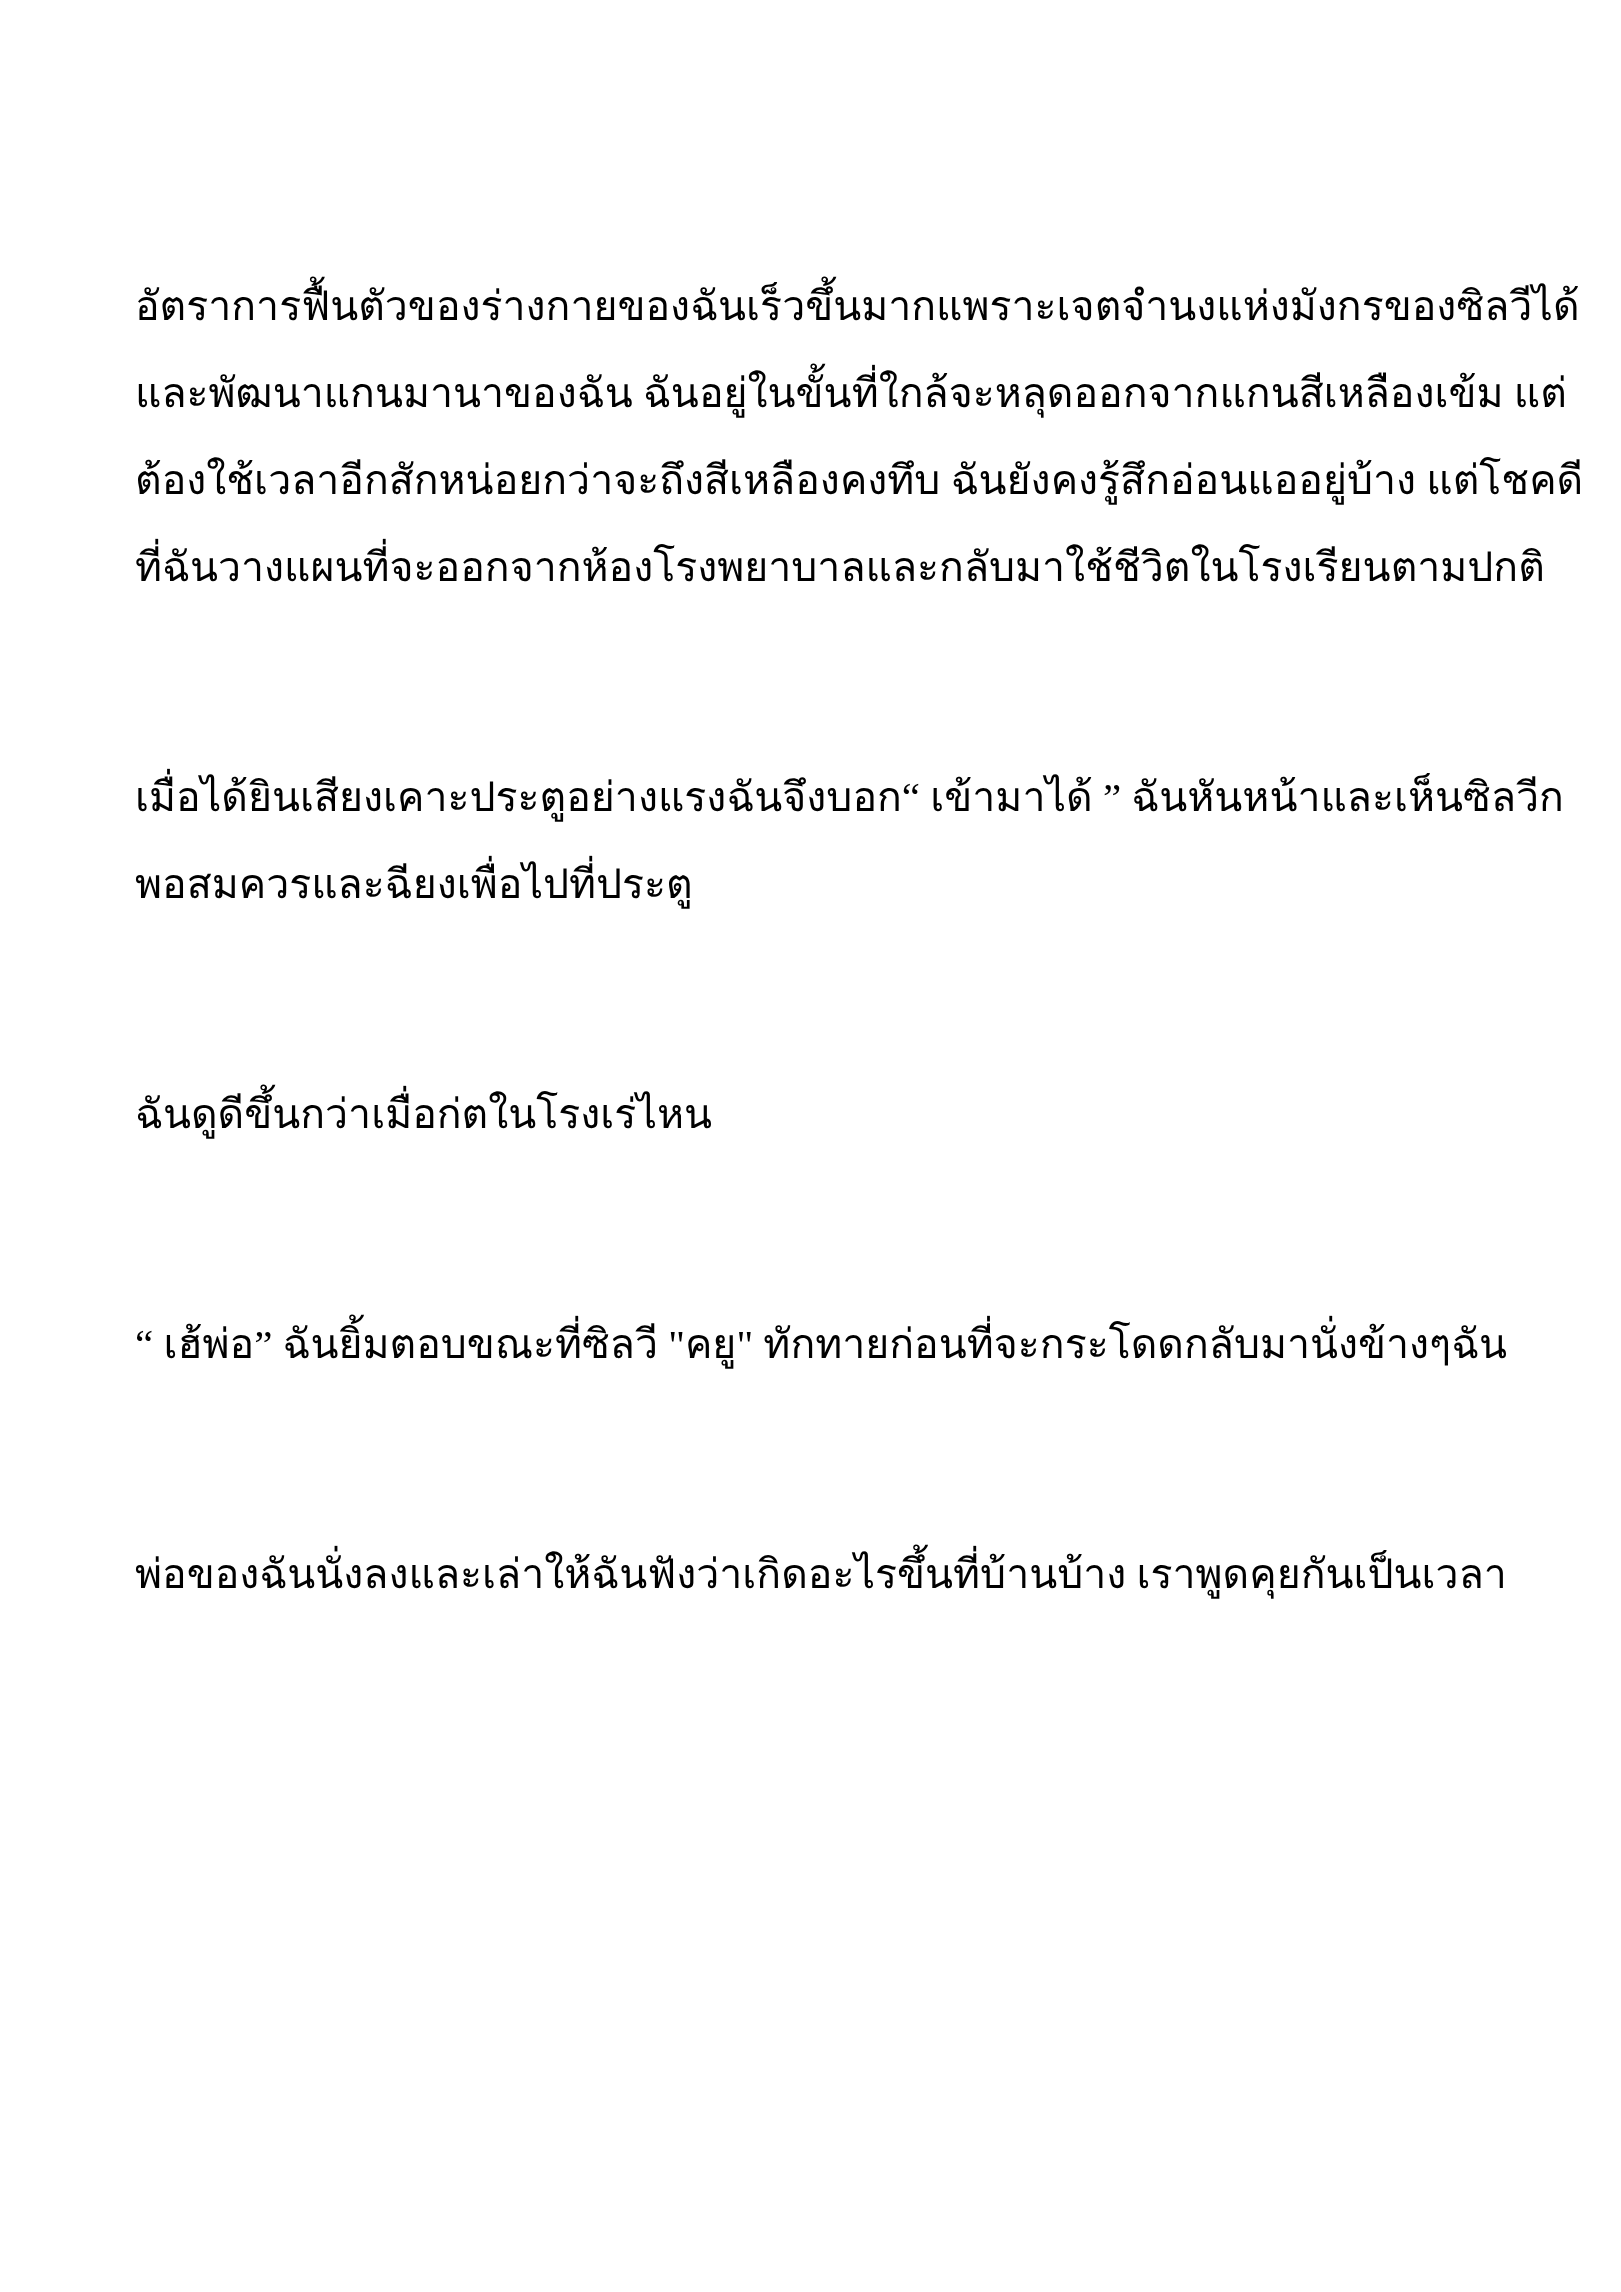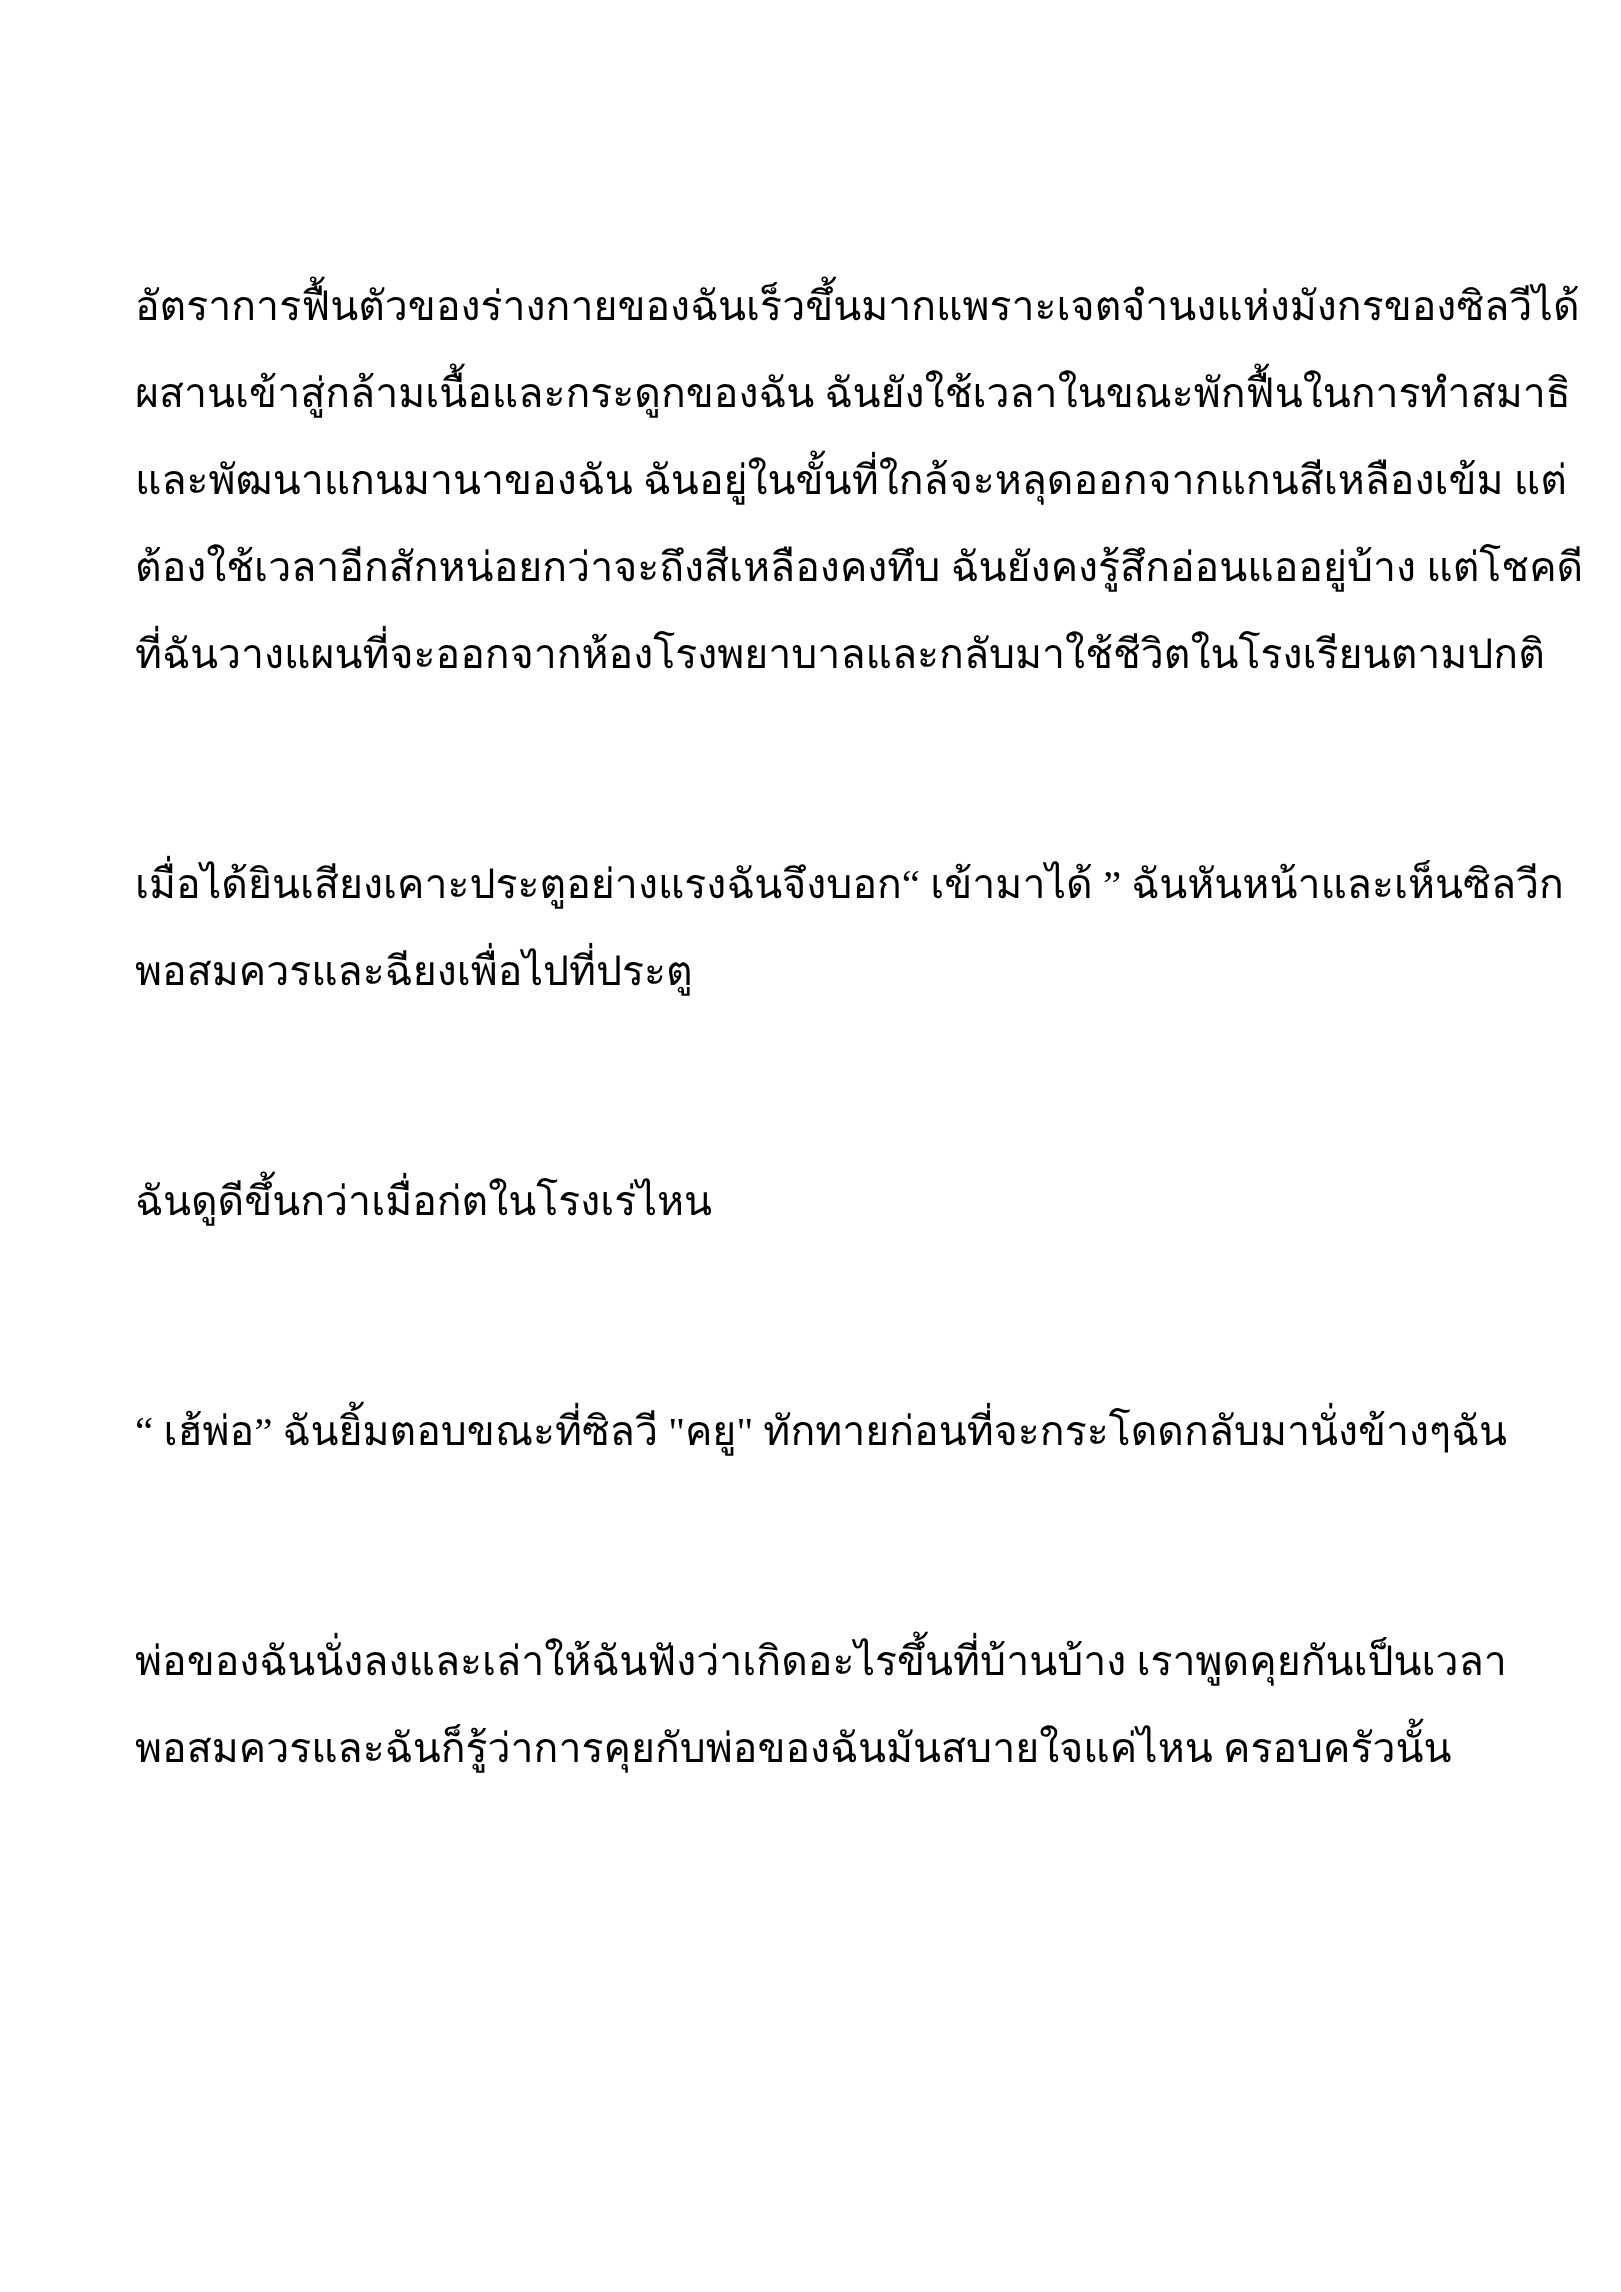--- a/index.html
+++ b/index.html
@@ -37,39 +37,37 @@
   }
 </style>
 </head>
 <body>
 
 <div class="page">
   <div class="content">
 
     <div class="para">
       <div class="line">อัตราการฟื้นตัวของร่างกายของฉันเร็วขึ้นมากแพราะเจตจำนงแห่งมังกรของซิลวีได้</div>
-      <div class="line">ผสานเข้าสู่กล้ามเนื้อและกระดูกของฉัน ฉันยังใช้เวลาในขณะพักฟื้นในการทำสมาธิ</div>
       <div class="line">และพัฒนาแกนมานาของฉัน ฉันอยู่ในขั้นที่ใกล้จะหลุดออกจากแกนสีเหลืองเข้ม แต่</div>
       <div class="line">ต้องใช้เวลาอีกสักหน่อยกว่าจะถึงสีเหลืองคงทึบ ฉันยังคงรู้สึกอ่อนแออยู่บ้าง แต่โชคดี</div>
       <div class="line">ที่ฉันวางแผนที่จะออกจากห้องโรงพยาบาลและกลับมาใช้ชีวิตในโรงเรียนตามปกติ</div>
     </div>
 
     <div class="para">
       <div class="line">เมื่อได้ยินเสียงเคาะประตูอย่างแรงฉันจึงบอก“ เข้ามาได้ ” ฉันหันหน้าและเห็นซิลวีก</div>
       <div class="line">พอสมควรและฉียงเพื่อไปที่ประตู</div>
     </div>
 
     <div class="para">
       <div class="line">ฉันดูดีขึ้นกว่าเมื่อก่ตในโรงเร่ไหน</div>
     </div>
 
     <div class="para">
       <div class="line">“ เฮ้พ่อ” ฉันยิ้มตอบขณะที่ซิลวี "คยู" ทักทายก่อนที่จะกระโดดกลับมานั่งข้างๆฉัน</div>
     </div>
 
     <div class="para">
       <div class="line">พ่อของฉันนั่งลงและเล่าให้ฉันฟังว่าเกิดอะไรขึ้นที่บ้านบ้าง เราพูดคุยกันเป็นเวลา</div>
-      <div class="line">พอสมควรและฉันก็รู้ว่าการคุยกับพ่อของฉันมันสบายใจแค่ไหน ครอบครัวนั้น</div>
     </div>
 
   </div>
 </div>
 
 
 </body></html>

